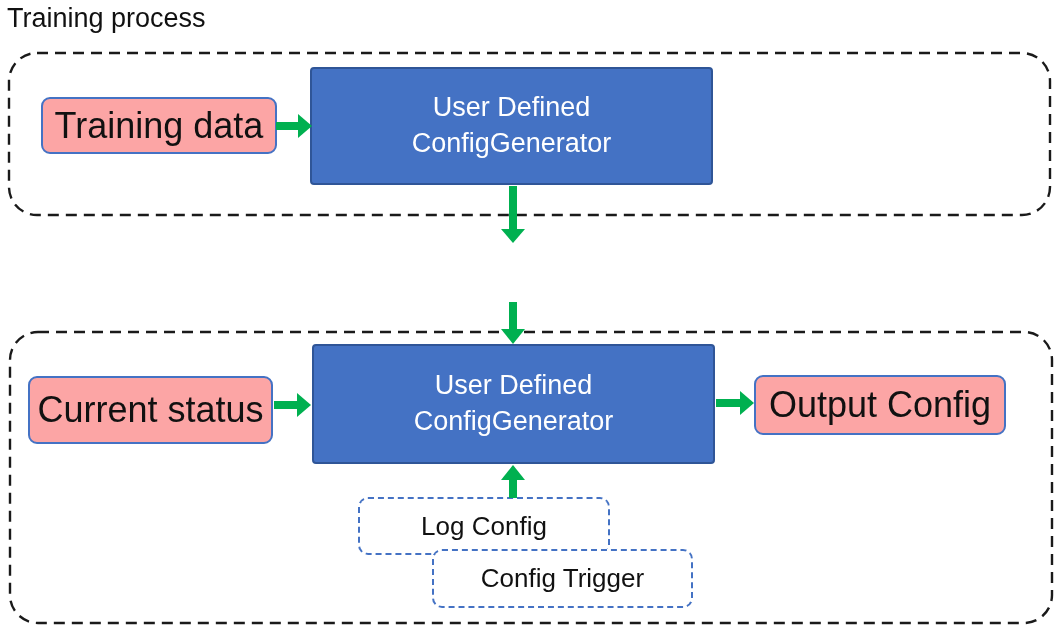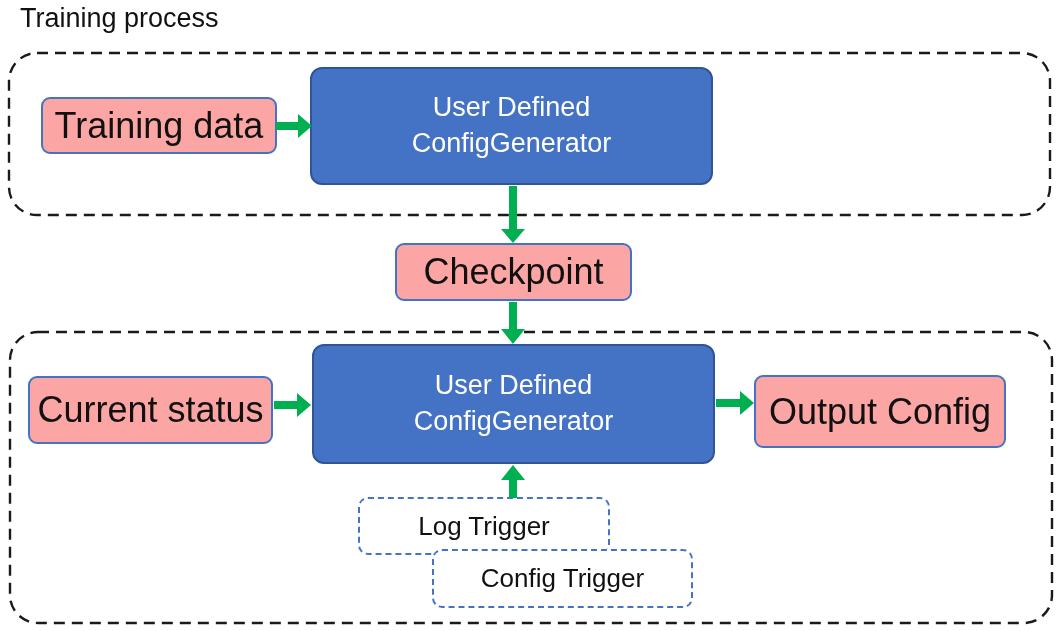--- a/index.html
+++ b/index.html
@@ -49,21 +49,21 @@
   .node.light {
     background: #fca5a5;
     border: 2px solid var(--light_border, #4472C4);
     border-radius: 9px;
     color: var(--text_dark, #111);
     font-size: 36px;
   }
   .node.solid {
     background: var(--node_fill, #4472C4);
     border: 2.5px solid var(--node_border, #2F5597);
-    border-radius: 12px;
+    border-radius: 4px;
     color: var(--text_light, #fff);
     font-size: 27px;
     line-height: 1.32;
     text-align: center;
   }
   .node.trigger {
     background: #ffffff;
     border: 2px dashed var(--light_border, #4472C4);
     border-radius: 10px;
     color: var(--text_dark, #111);
@@ -76,50 +76,47 @@
 </head>
 <body>
 
 <div class="canvas">
 
   <svg class="layer" viewBox="0 0 1057 631">
     <rect class="container-rect" x="9" y="53" width="1041" height="162" rx="28" ry="28"></rect>
     <rect class="container-rect" x="10" y="332" width="1042" height="291" rx="28" ry="28"></rect>
   </svg>
 
-  <div class="section-label" style="left:20px; top:3px;">Training process</div>
+  <div class="section-label" style="left:7px; top:3px;">Training process</div>
 
   <div class="node light" style="left:41px; top:97px; width:236px; height:57px;">
     <span>Training data</span>
   </div>
 
   <div class="node solid" style="left:310px; top:67px; width:403px; height:118px;">
     <span>User Defined</span>
     <span>ConfigGenerator</span>
   </div>
 
-  <div class="node light" style="left:395px; top:243px; width:237px; height:58px;">
-    <span>Checkpoint</span>
-  </div>
 
   <div class="node light" style="left:28px; top:376px; width:245px; height:68px;">
     <span>Current status</span>
   </div>
 
   <div class="node solid" style="left:312px; top:344px; width:403px; height:120px;">
     <span>User Defined</span>
     <span>ConfigGenerator</span>
   </div>
 
-  <div class="node light" style="left:754px; top:375px; width:252px; height:73px;">
+  <div class="node light" style="left:754px; top:375px; width:252px; height:60px;">
     <span>Output Config</span>
   </div>
 
   <div class="node trigger" style="left:358px; top:497px; width:252px; height:58px; z-index:2;">
-    <span>Log Trigger</span>
+    <span>Log Config</span>
   </div>
 
   <div class="node trigger" style="left:432px; top:549px; width:261px; height:59px; z-index:3;">
     <span>Config Trigger</span>
   </div>
 
   <svg class="layer" style="z-index:4;" viewBox="0 0 1057 631">
     <g class="arrow-shape">
       <rect x="276" y="122" width="22" height="8"></rect>
       <polygon points="298,114 312,126 298,138"></polygon>

